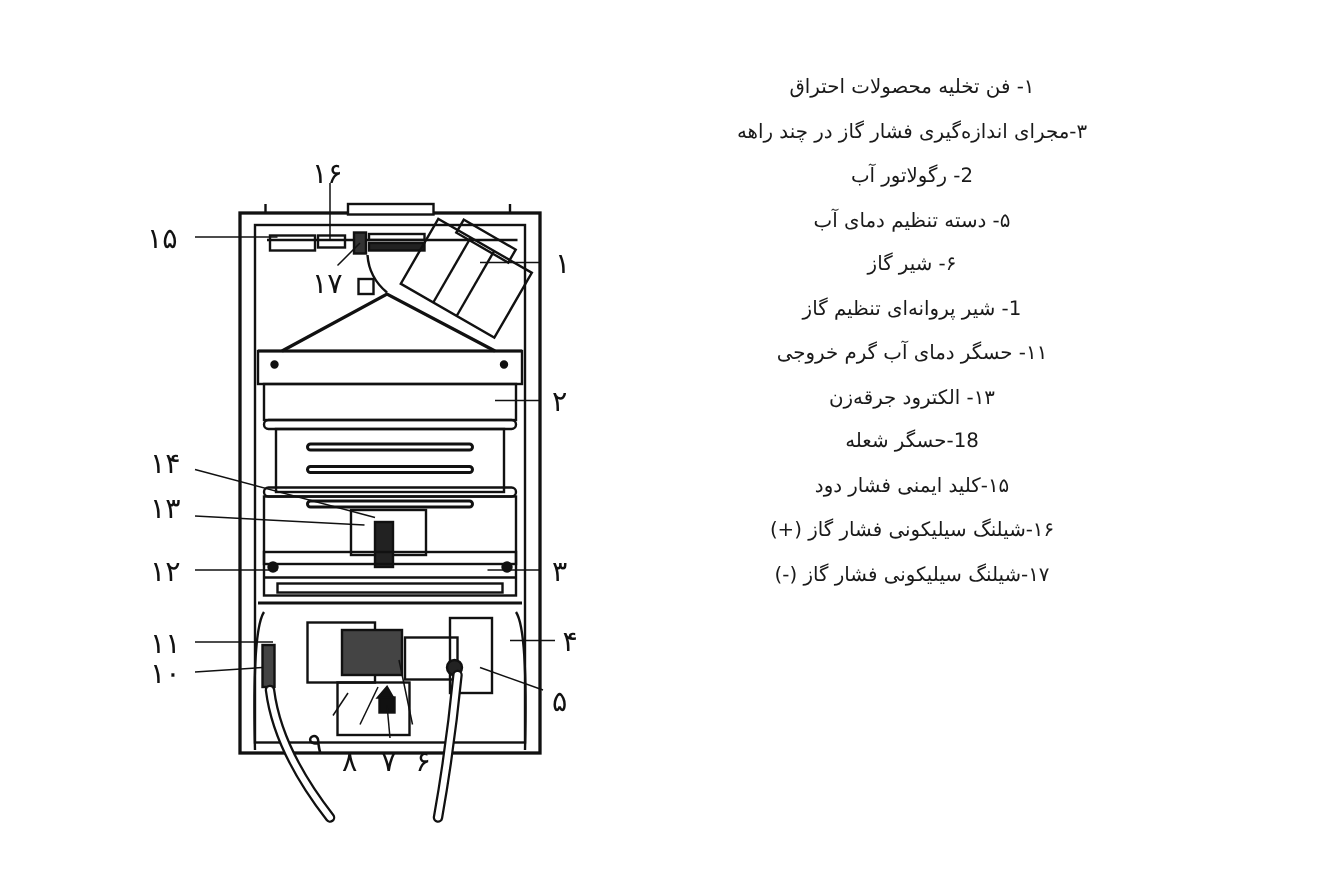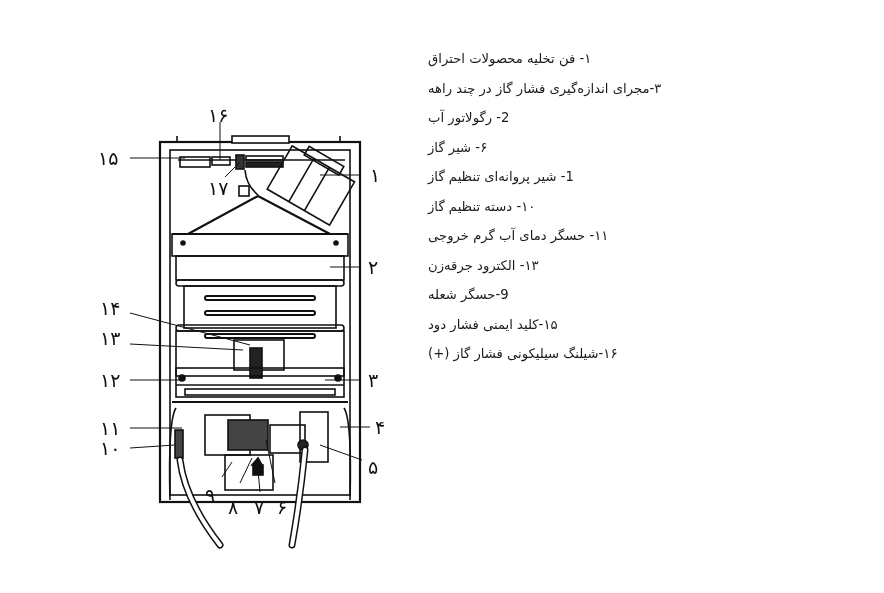--- a/index.html
+++ b/index.html
@@ -1,20 +1,20 @@
 <!DOCTYPE html>
 <html><head>
 <meta charset="utf-8">
 <style>
   html, body { margin:0; padding:0; background:#ffffff; }
   body { width:884px; height:593px; position:relative; overflow:hidden;
          font-family:"DejaVu Sans", sans-serif; color:#1a1a1a; }
   .diagram { position:absolute; left:0; top:0; width:884px; height:593px; }
   .legend { position:absolute; right:96px; top:44px; width:360px;
-            direction:rtl; text-align:left; list-style:none; margin:0; padding:0; }
+            direction:rtl; text-align:center; list-style:none; margin:0; padding:0; }
   .legend li { height:29.5px; line-height:29.5px; font-size:13.2px; white-space:nowrap; }
   .callout { font-family:"DejaVu Sans", sans-serif; font-size:19px; fill:#111; }
 </style>
 </head>
 <body>
 
 <svg class="diagram" viewBox="0 0 884 593" xmlns="http://www.w3.org/2000/svg">
   <g fill="none" stroke="#111" stroke-width="1.6">
 
     <rect x="160" y="142" width="200" height="360" stroke-width="2.2"></rect>
@@ -120,21 +120,22 @@
   <text class="callout" x="100" y="315">۱۴</text>
   <text class="callout" x="98" y="165">۱۵</text>
   <text class="callout" x="208" y="122">۱۶</text>
   <text class="callout" x="208" y="195">۱۷</text>
 </svg>
 
 <ul class="legend">
   <li>۱- فن تخلیه محصولات احتراق</li>
   <li>۳-مجرای اندازه‌گیری فشار گاز در چند راهه</li>
   <li>2- رگولاتور آب</li>
+  <li>۵- دسته تنظیم دمای آب</li>
   <li>۶- شیر گاز</li>
   <li>1- شیر پروانه‌ای تنظیم گاز</li>
-  <li>۱۰- دسته تنظیم گاز</li>
   <li>۱۱- حسگر دمای آب گرم خروجی</li>
   <li>۱۳- الکترود جرقه‌زن</li>
-  <li>9-حسگر شعله</li>
+  <li>18-حسگر شعله</li>
   <li>۱۵-کلید ایمنی فشار دود</li>
   <li>۱۶-شیلنگ سیلیکونی فشار گاز (+)</li>
+  <li>۱۷-شیلنگ سیلیکونی فشار گاز (-)</li>
 </ul>
 
 </body></html>

